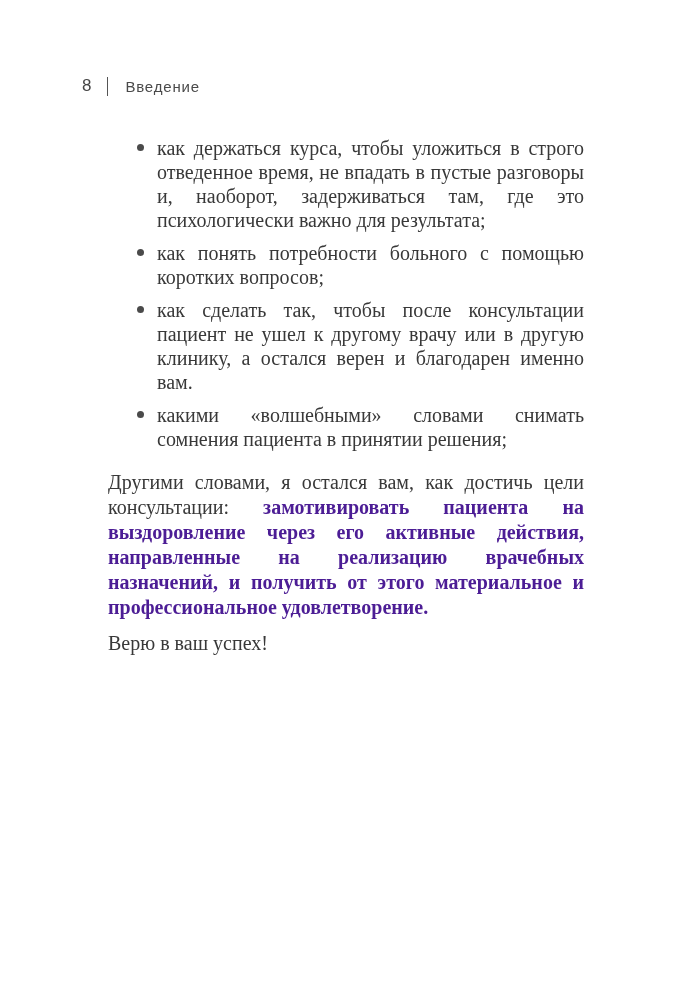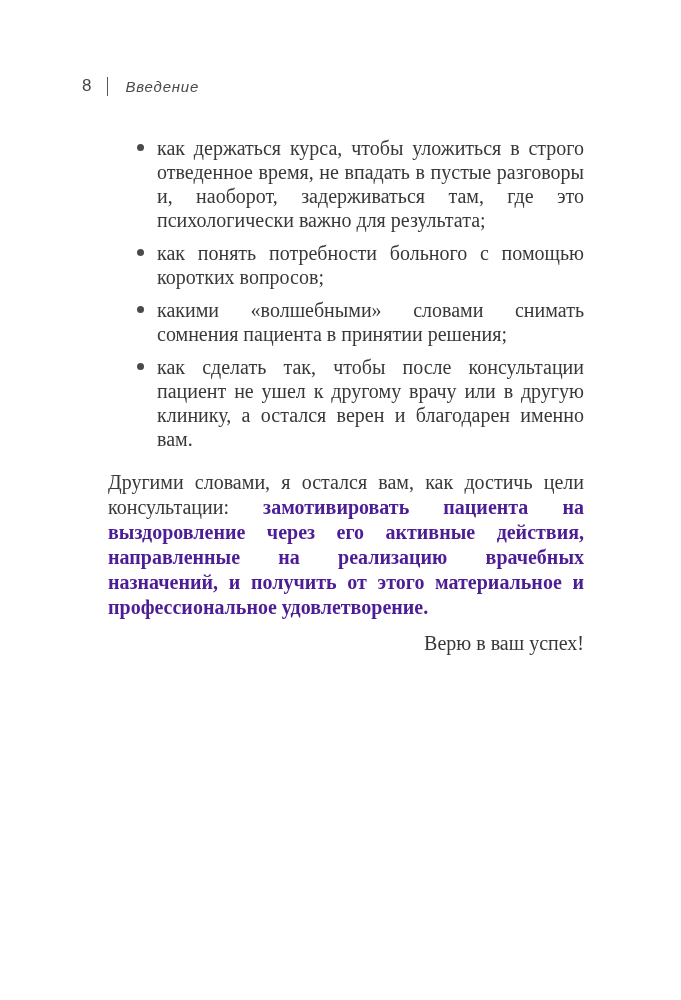--- a/index.html
+++ b/index.html
@@ -32,21 +32,20 @@
   .running-head .divider {
     width: 1.5px;
     height: 19px;
     background: #555555;
     margin: 0 17px 0 15px;
   }
   .running-head .section {
     font-size: 15px;
     letter-spacing: 0.8px;
     color: #4a4a4a;
-    font-style: italic;
   }
   
   .content {
     margin: 40px 97px 0 108px; 
     font-size: 20px;
     line-height: 25px;
     text-align: justify;
     hyphens: auto;
   }
   ul.bullet-list {
@@ -78,21 +77,21 @@
   p.para.summary b {
     font-weight: 700;
     color: #4c1d95;
   }
   p.contact {
     margin: 15px 0 14px 0;
     text-align: left;
   }
   p.closing {
     margin: 0;
-    text-align: right;
+    text-align: left;
   }
 </style>
 </head>
 <body>
 
 <div class="page">
 
   <div class="running-head">
     <span class="pagenum">8</span>
     <span class="divider"></span>
@@ -105,25 +104,25 @@
       <li>
         <span class="bullet-dot"></span>
         <span>как держаться курса, чтобы уложиться в строго отведенное время, не впадать в пустые разговоры и, наоборот, задерживаться там, где это психологически важно для результата;</span>
       </li>
       <li>
         <span class="bullet-dot"></span>
         <span>как понять потребности больного с помощью коротких вопросов;</span>
       </li>
       <li>
         <span class="bullet-dot"></span>
-        <span>какими «волшебными» словами снимать сомнения пациента в принятии решения;</span>
+        <span>как сделать так, чтобы после консультации пациент не ушел к другому врачу или в другую клинику, а остался верен и благодарен именно вам.</span>
       </li>
       <li>
         <span class="bullet-dot"></span>
-        <span>как сделать так, чтобы после консультации пациент не ушел к другому врачу или в другую клинику, а остался верен и благодарен именно вам.</span>
+        <span>какими «волшебными» словами снимать сомнения пациента в принятии решения;</span>
       </li>
     </ul>
 
     <p class="para summary"><span>Другими словами, я остался вам, как достичь цели консультации: </span><b>замотивировать пациента на выздоровление через его активные действия, направленные на реализацию врачебных назначений, и получить от этого материальное и профессиональное удовлетворение.</b></p>
 
 
 
     <p class="closing">Верю в ваш успех!</p>
 
   </div>

